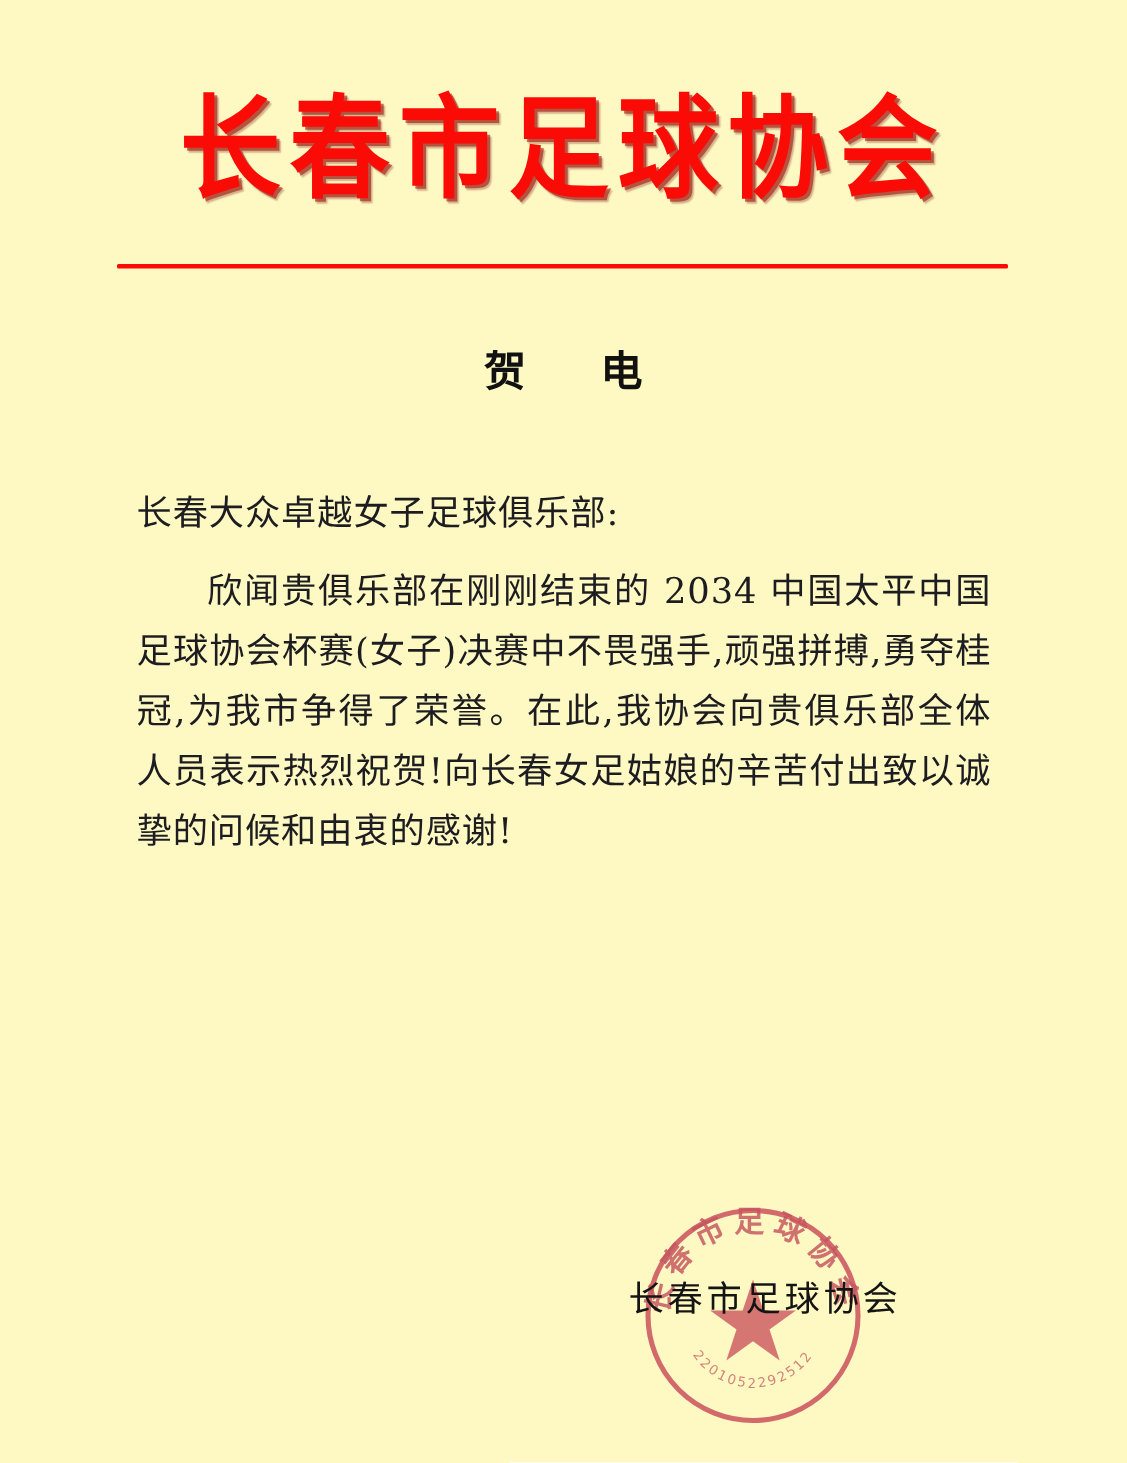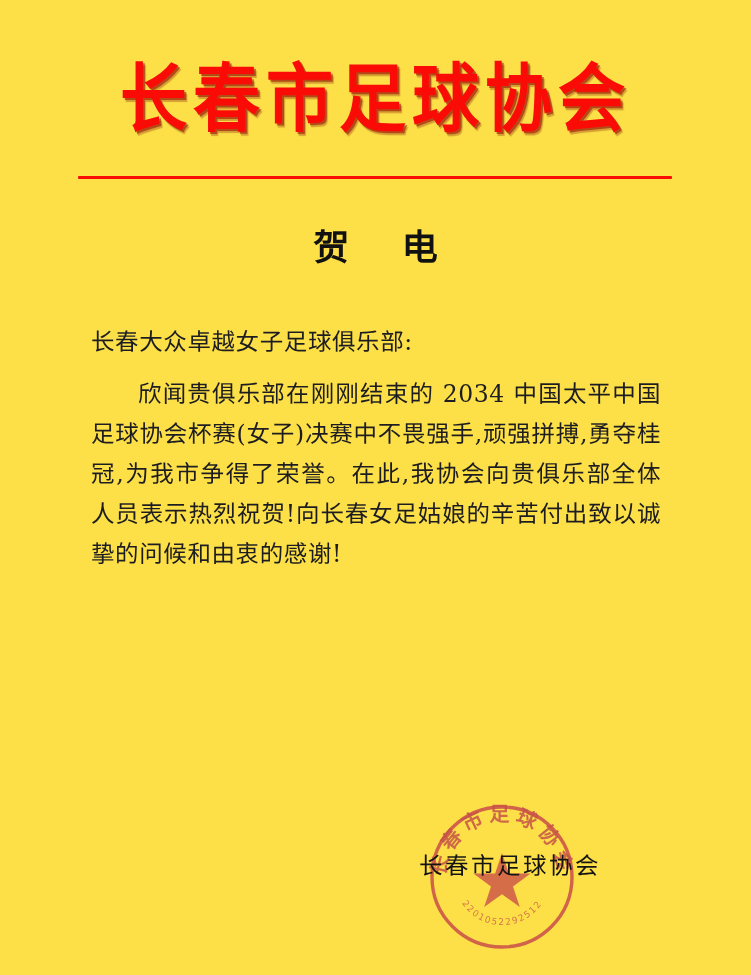--- a/index.html
+++ b/index.html
@@ -14,21 +14,21 @@
     position: relative;
     overflow: hidden;
     font-family: "DejaVu Serif", "Liberation Serif", serif;
     color: #1a1a1a;
     -webkit-font-smoothing: antialiased;
   }
 
   .page {
     position: absolute;
     inset: 0;
-    background: #fde047;
+    background: #fef9c3;
   }
 
   
   .letterhead {
     position: absolute;
     left: 0;
     top: 58px;
     width: 751px;
     text-align: center;
   }
@@ -60,21 +60,21 @@
 
   
   .doc-title {
     position: absolute;
     left: 0;
     top: 228px;
     width: 751px;
     text-align: center;
     font-family: "DejaVu Sans", "Liberation Sans", sans-serif;
     font-weight: 700;
-    font-size: 36px;
+    font-size: 28px;
     line-height: 40px;
     letter-spacing: 20px;
     text-indent: 20px;
     color: #111111;
   }
 
   
   .body-block {
     position: absolute;
     left: 79px;

